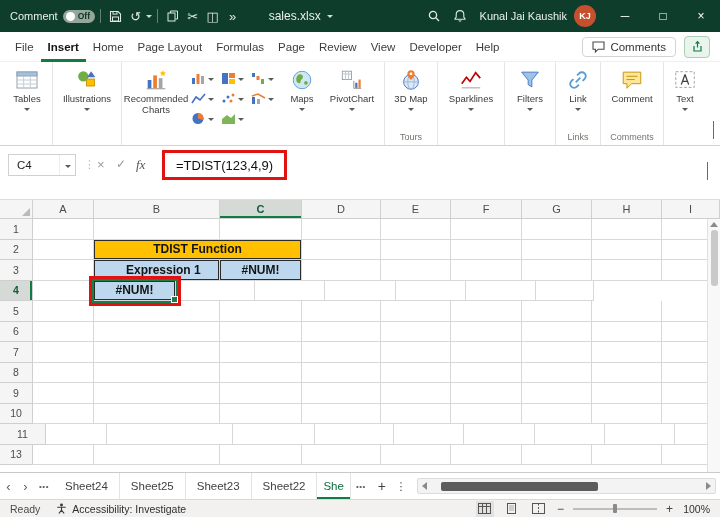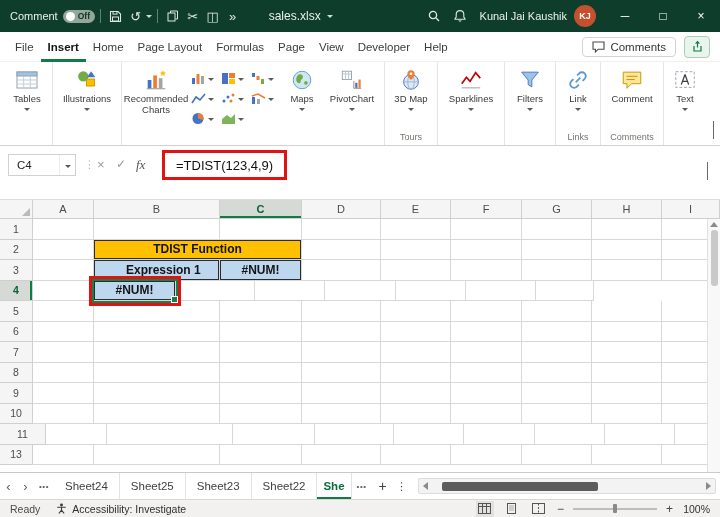--- a/index.html
+++ b/index.html
@@ -86,21 +86,21 @@
   .tri { width:0; height:0; }
   .tri-up { border-left:4px solid transparent; border-right:4px solid transparent; border-bottom:5px solid #8a8a8a; }
   .tri-lf { border-top:4px solid transparent; border-bottom:4px solid transparent; border-right:5px solid #8a8a8a; }
   .tri-rt { border-top:4px solid transparent; border-bottom:4px solid transparent; border-left:5px solid #8a8a8a; }
 
   
   .tabbar { height:27px; display:flex; align-items:stretch; background:#fff; border-top:1px solid #c9c9c9; font-size:11.5px; color:#3f3f3f; }
   .tb-nav { width:17px; display:grid; place-items:center; color:#5f5f5f; font-size:13px; }
   .tb-dots { width:20px; display:grid; place-items:center; color:#5f5f5f; font-size:8px; letter-spacing:.5px; }
   .stab { display:flex; align-items:center; padding:0 11px; border-right:1px solid #e3e3e3; white-space:nowrap; }
-  .stab.active { font-weight:700; color:#0c6b3d; box-shadow:inset 0 -2px 0 #107c41; padding:0 6px; max-width:38px; overflow:hidden; }
+  .stab.active { font-weight:400; color:#0c6b3d; box-shadow:inset 0 -2px 0 #107c41; padding:0 6px; max-width:38px; overflow:hidden; }
   .tb-plus { width:22px; display:grid; place-items:center; font-size:14px; color:#444; }
   .tb-kebab { width:16px; display:grid; place-items:center; font-size:11px; color:#444; }
   .hscroll { flex:1; display:flex; align-items:center; margin:5px 4px 5px 8px; background:#f3f3f3; border:1px solid #dcdcdc; border-radius:2px; padding:0 4px; gap:4px; }
   .htrack { flex:1; height:9px; position:relative; }
   .hthumb { position:absolute; left:10px; width:58%; top:0; height:9px; background:#5c5c5c; border-radius:2px; }
 
   
   .statusbar { height:18px; background:#f2f1f0; border-top:1px solid #d8d8d8; display:flex; align-items:center; gap:16px; padding:0 10px; font-size:10.5px; color:#4b4b4b; }
   .sb-access { display:flex; align-items:center; gap:5px; color:#2e2e2e; }
   .sb-right { margin-left:auto; display:flex; align-items:center; gap:9px; }
@@ -173,20 +173,21 @@
     </div>
   </div>
 
   <div class="menubar">
     <span class="mtab">File</span>
     <span class="mtab active">Insert</span>
     <span class="mtab">Home</span>
     <span class="mtab">Page Layout</span>
     <span class="mtab">Formulas</span>
     <span class="mtab">Page</span>
+    <span class="mtab">Review</span>
     <span class="mtab">View</span>
     <span class="mtab">Developer</span>
     <span class="mtab">Help</span>
     <div class="mb-right">
       <span class="comments-btn">
         <svg width="13" height="12" viewBox="0 0 13 12">
             <path d="M1 1 h11 v7.2 H6.2 L3.4 11 V8.2 H1 z" fill="none" stroke="#4a4a4a" stroke-width="1.1"></path>
           </svg>
         <span>Comments</span>
       </span>

